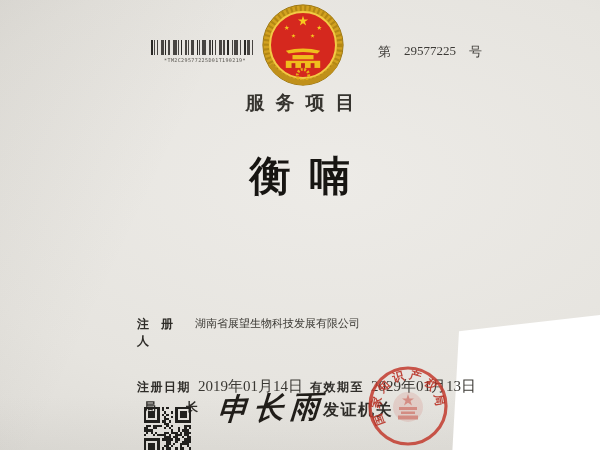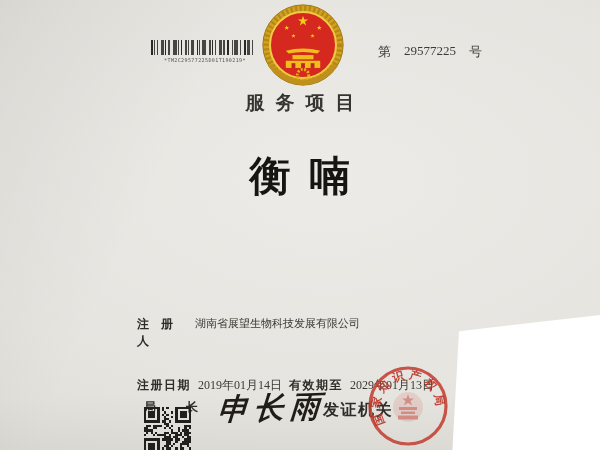--- a/index.html
+++ b/index.html
@@ -52,21 +52,21 @@
     font-size:9.5px;line-height:12.5px;color:#35332f;letter-spacing:-0.2px;
   }
   .goods-list b{color:#23211d;}
   .row-label{font-weight:700;color:#2e2c28;}
   .registrant-row{left:137px;top:300px;font-size:11px;color:#3a3833;display:flex;margin-top:16px;}
   .registrant-row .row-label{font-size:12px;word-spacing:9px;width:58px;}
   .address-row{left:137px;top:335px;font-size:11px;color:#3a3833;display:flex;}
   .address-row .row-label{font-size:12px;width:68px;}
   .dates-row{left:137px;top:377px;font-size:11px;color:#3a3833;display:flex;align-items:baseline;}
   .dates-row .row-label{font-size:12px;letter-spacing:1.5px;}
-  .dates-row .val{margin:0 7px;font-size:12px;}
+  .dates-row .val{margin:0 7px;font-size:15px;}
   
   .director-label{left:144px;top:399px;font-size:12px;font-weight:700;color:#2e2c28;word-spacing:27px;}
   .qr{left:144px;top:407px;width:47px;height:43px;overflow:hidden;}
   .signature{
     left:218px;top:388px;width:120px;
     font-size:30px;font-style:italic;font-weight:600;color:#201d19;
     letter-spacing:6px;white-space:nowrap;
     transform:rotate(-2deg) skewX(-6deg);
   }
   .issuer-label{left:323px;top:400px;font-size:16px;font-weight:700;color:#2e2c28;letter-spacing:1.5px;}

